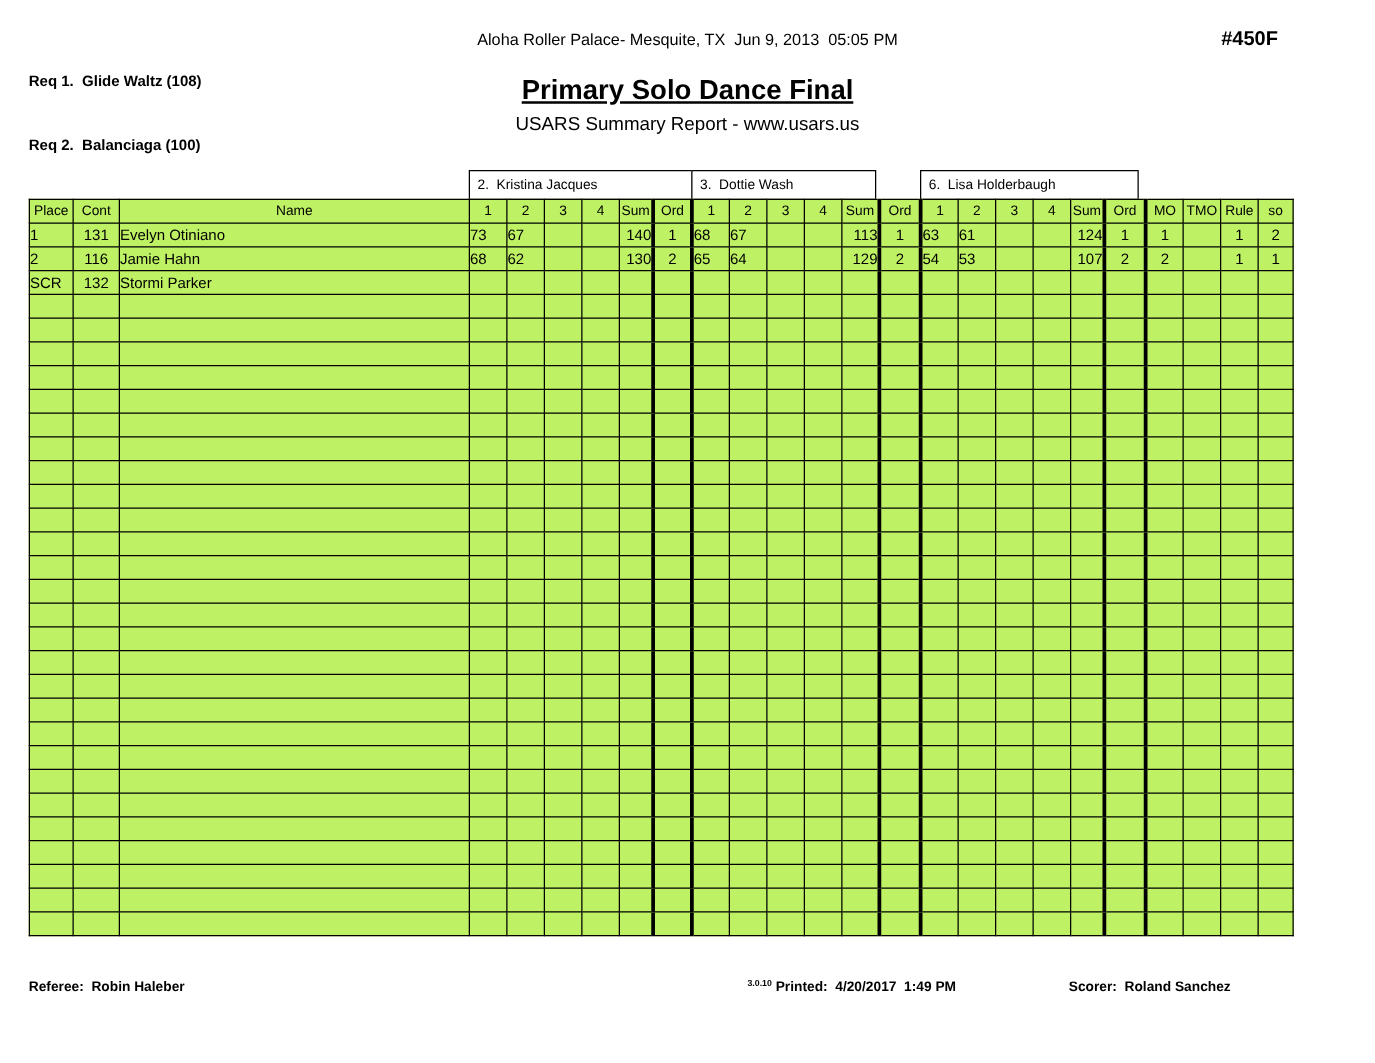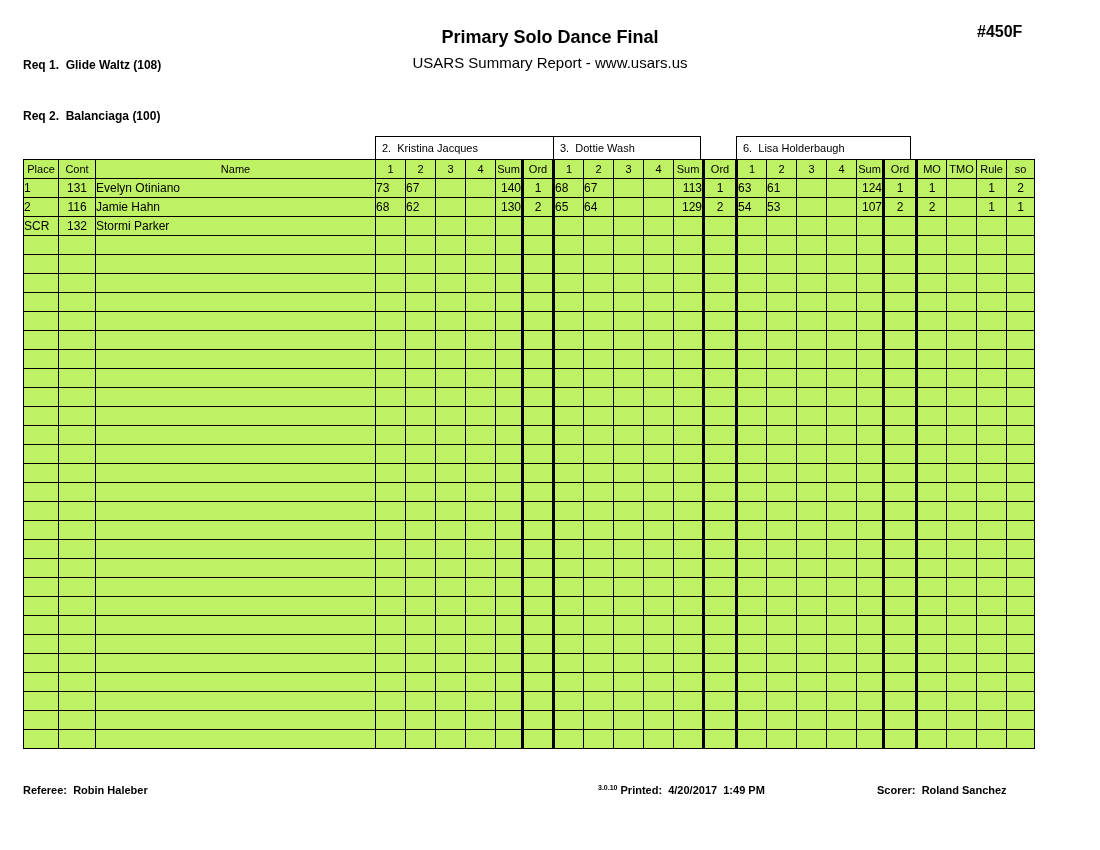--- a/index.html
+++ b/index.html
@@ -6,21 +6,21 @@
   html,body { background:#ffffff; }
   body { font-family:"Liberation Sans", sans-serif; color:#000; }
   .page { position:relative; width:1100px; height:850px; background:#fff; overflow:hidden; }
 
   .req-block { position:absolute; left:23px; top:23px; font-size:12px; font-weight:bold; line-height:17px; white-space:pre; }
   .event-number { position:absolute; left:977px; top:23px; font-size:16px; font-weight:bold; }
 
   .title-block { position:absolute; left:0; top:20px; width:1100px; text-align:center; }
   .title { font-size:17px; font-weight:bold; white-space:pre; }
   .venue { font-size:13px; margin-top:4px; white-space:pre; }
-  .event { font-size:18px; font-weight:bold; margin-top:7px; }
+  .event { font-size:22px; font-weight:bold; margin-top:20px;text-decoration:underline; }
   .report-type { font-size:15px; margin-top:6px; }
 
   .judges-row { position:absolute; left:0; top:0; width:1100px; height:0; }
   .judge-box { position:absolute; top:136px; height:24px; border:1px solid #000; background:#fff;
                font-size:11px; padding:5px 4px 0 6px; white-space:pre; overflow:hidden; }
 
   table.results { position:absolute; left:23px; top:159px; border-collapse:collapse; table-layout:fixed; background:#bef264; }
   table.results th, table.results td {
     border:1px solid #000; height:19px; overflow:hidden; white-space:nowrap;
     font-size:12px; font-weight:normal; padding:0;
@@ -32,37 +32,38 @@
   td.c-name  { font-weight:bold; text-align:left; padding-left:6px; }
   td.c-score { text-align:left; padding-left:4px; }
   td.c-sum   { text-align:right; padding-right:4px; }
   td.c-ord   { font-weight:bold; text-align:center; }
   td.c-extra { text-align:center; }
   .c-ord { border-left:3px solid #000 !important; border-right:3px solid #000 !important; }
 
   .footer { position:absolute; left:0; top:784px; width:916px; height:16px; font-size:11px; }
   .footer .f-left   { position:absolute; left:23px;  font-weight:bold; white-space:pre; }
   .footer .f-center { position:absolute; left:598px; white-space:pre; }
-  .footer .f-right  { position:absolute; left:877px; font-weight:bold; white-space:pre; }
+  .footer .f-right  { position:absolute; left:855px; font-weight:bold; white-space:pre; }
   .footer .version  { font-size:7px; vertical-align:top; font-weight:bold; }
   .footer .printed  { font-weight:bold; }
 </style>
 </head>
 <body>
 
 <div class="page">
 
   <div class="req-block">
     <div>Req 1.  Glide Waltz (108)</div>
     <div>Req 2.  Balanciaga (100)</div>
   </div>
 
   <div class="event-number">#450F</div>
 
   <div class="title-block">
+    <div class="venue">Aloha Roller Palace- Mesquite, TX  Jun 9, 2013  05:05 PM</div>
     <div class="event">Primary Solo Dance Final</div>
     <div class="report-type">USARS Summary Report - www.usars.us</div>
   </div>
 
   <div class="judges-row" id="judges-row">
       <div class="judge-box" style="left: 375px; width: 179px;">2.  Kristina Jacques</div>
       <div class="judge-box" style="left: 553px; width: 148px;">3.  Dottie Wash</div>
       <div class="judge-box" style="left: 736px; width: 175px;">6.  Lisa Holderbaugh</div>
     </div>
 

